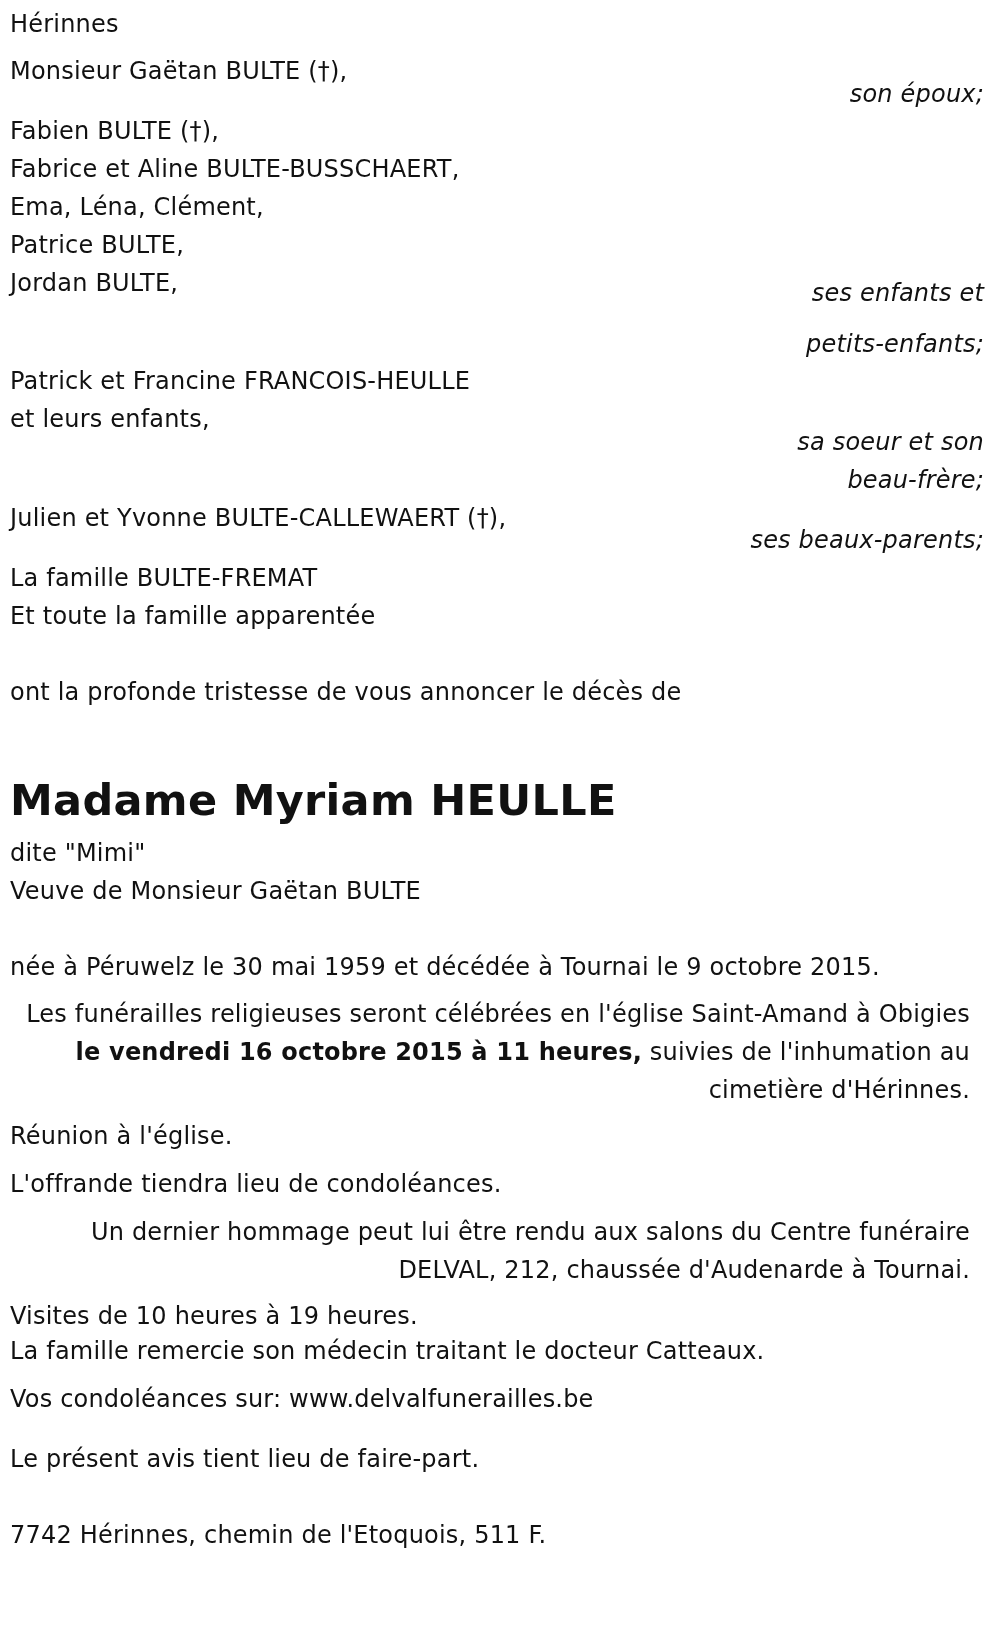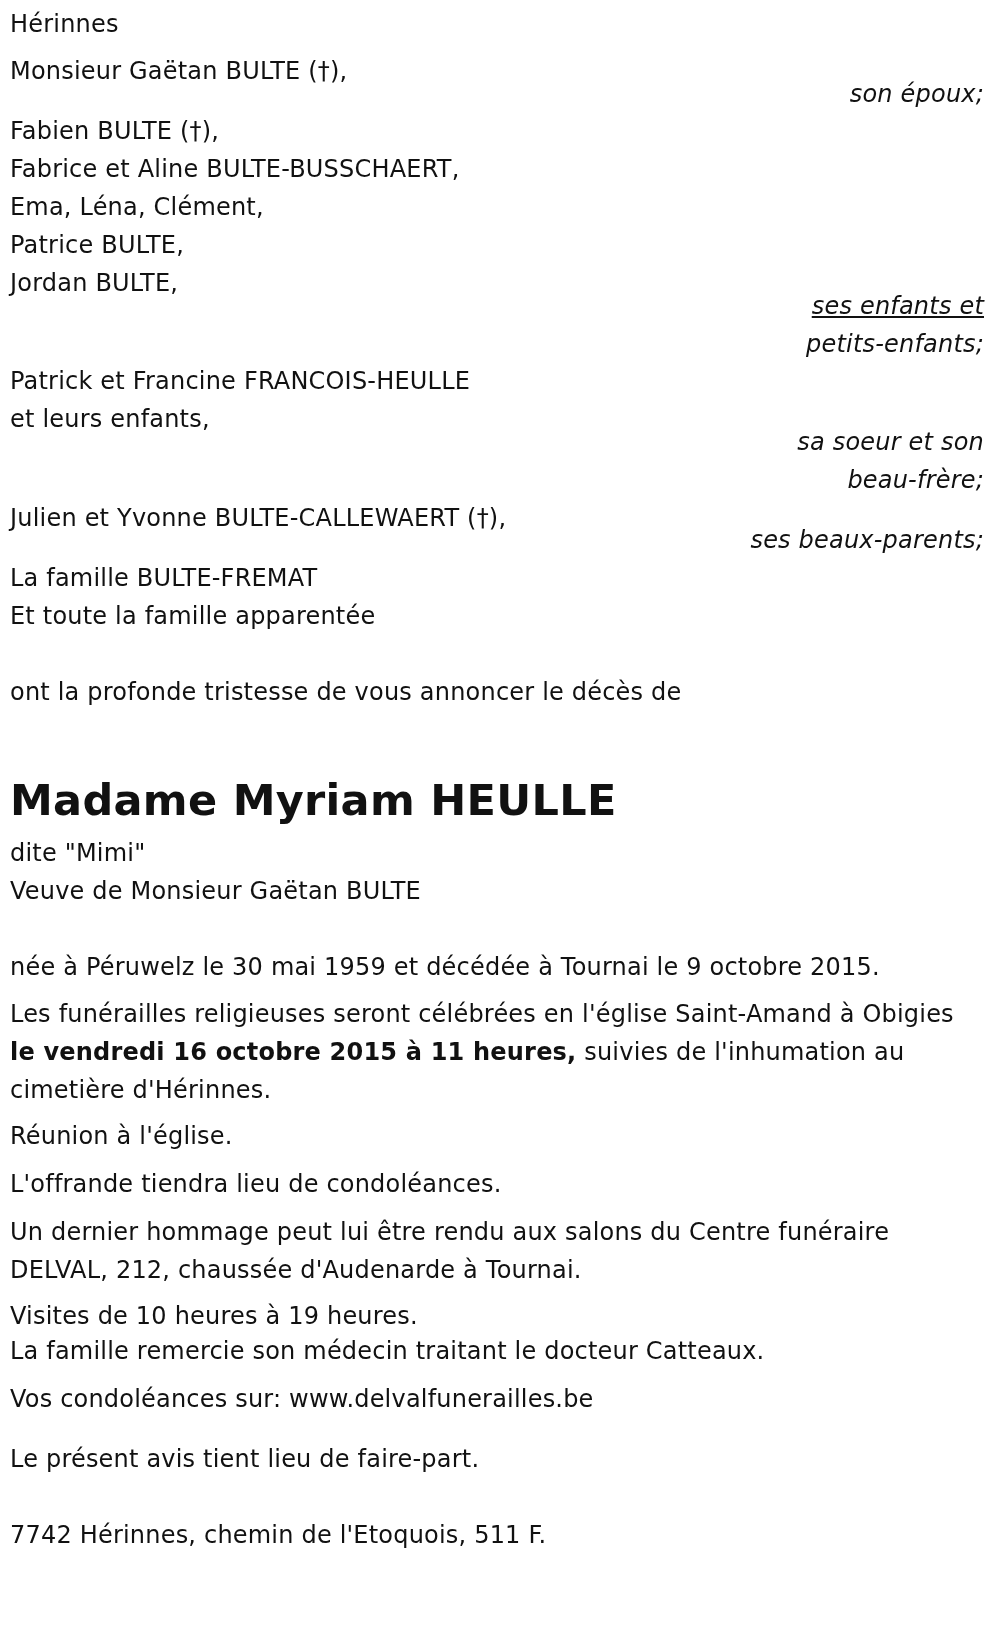--- a/index.html
+++ b/index.html
@@ -37,37 +37,38 @@
       line-height: 44px;
       letter-spacing: 0.3px;
       white-space: nowrap;
     }
     .para {
       position: absolute;
       left: 10px;
       width: 960px;
       line-height: 38px;
       white-space: normal;
+      text-align: right;
     }
     .bold { font-weight: bold; }
   </style>
 </head>
 <body>
 
 <div class="abs left" style="top:9px;">Hérinnes</div>
 
 <div class="abs left" style="top:56px;">Monsieur Gaëtan BULTE (†),</div>
 <div class="abs rel" style="top:79px;">son époux;</div>
 
 <div class="abs left" style="top:116px;">Fabien BULTE (†),</div>
 <div class="abs left" style="top:154px;">Fabrice et Aline BULTE-BUSSCHAERT,</div>
 <div class="abs left" style="top:192px;">Ema, Léna, Clément,</div>
 <div class="abs left" style="top:230px;">Patrice BULTE,</div>
 <div class="abs left" style="top:268px;">Jordan BULTE,</div>
-<div class="abs rel" style="top:291px;text-decoration:underline;">ses enfants et</div>
+<div class="abs rel" style="top:278px;">ses enfants et</div>
 <div class="abs rel" style="top:329px;">petits-enfants;</div>
 
 <div class="abs left" style="top:366px;">Patrick et Francine FRANCOIS-HEULLE</div>
 <div class="abs left" style="top:404px;">et leurs enfants,</div>
 <div class="abs rel" style="top:427px;">sa soeur et son</div>
 <div class="abs rel" style="top:465px;">beau-frère;</div>
 
 <div class="abs left" style="top:503px;">Julien et Yvonne BULTE-CALLEWAERT (†),</div>
 <div class="abs rel" style="top:525px;">ses beaux-parents;</div>
 

